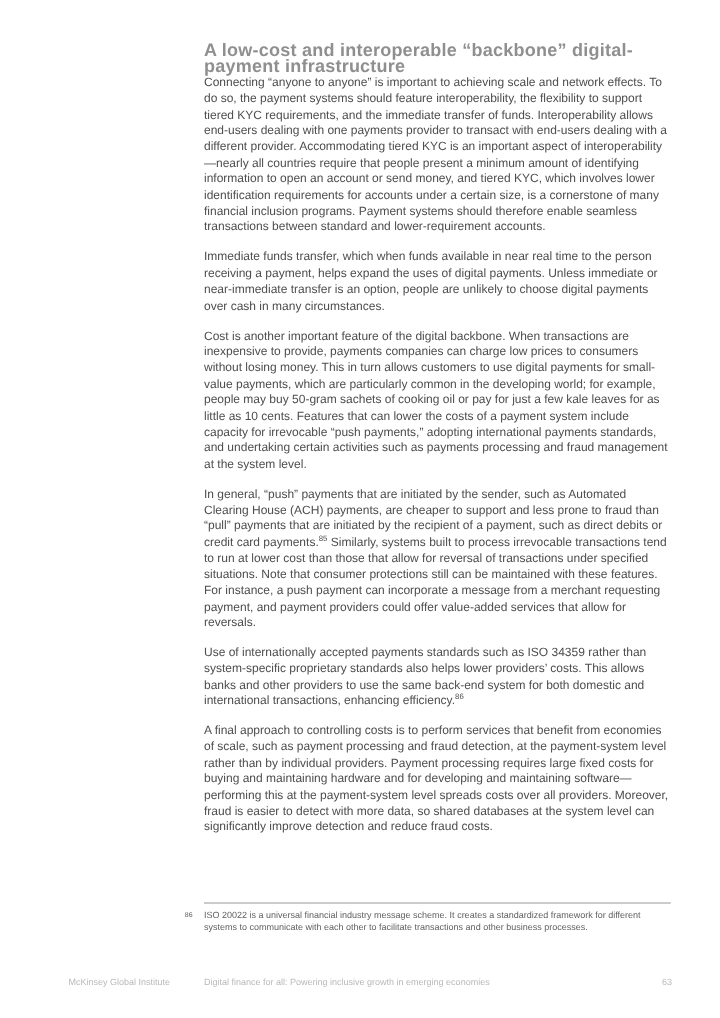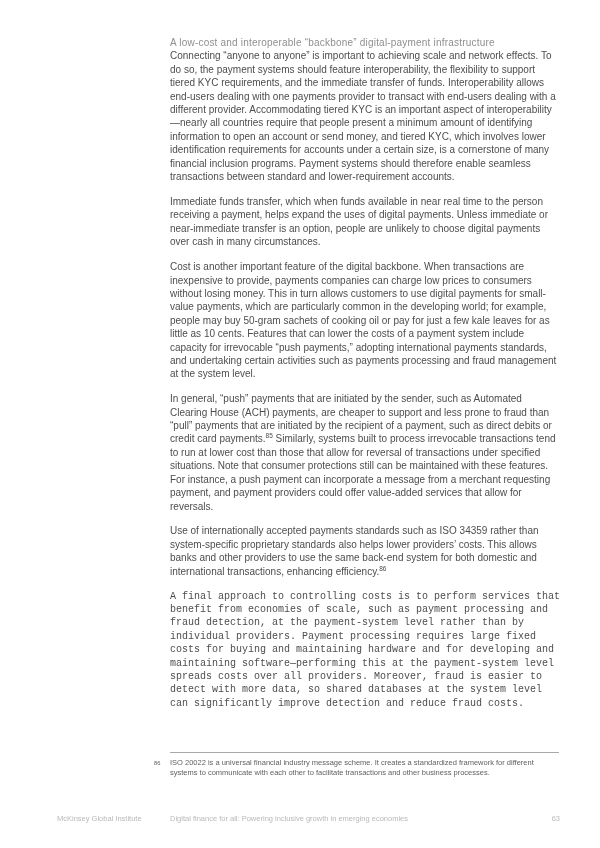--- a/index.html
+++ b/index.html
@@ -15,31 +15,31 @@
     position: absolute;
     left: 170px;
     top: 36px;
     width: 391px;
     color: #4d4d4d;
     font-size: 10px;
     line-height: 13.4px;
     text-align: left;
   }
   .heading {
-    font-size: 10px;
-    font-weight: normal;
+    font-size: 15px;
+    font-weight: bold;
     color: #8f8f8f;
     letter-spacing: 0.2px;
     margin: 0;
     line-height: 13.4px;
   }
   .content p {
     margin: 0 0 11.5px 0;
   }
-  .content p:last-child { margin-bottom: 4px; font-family: Liberation Mono, monospace; }
+  .content p:last-child { margin-bottom: 4px; }
   sup.fn-ref {
     font-size: 6.5px;
     line-height: 0;
     vertical-align: super;
     color: #4d4d4d;
   }
   .separator {
     position: absolute;
     left: 170px;
     top: 752px;

